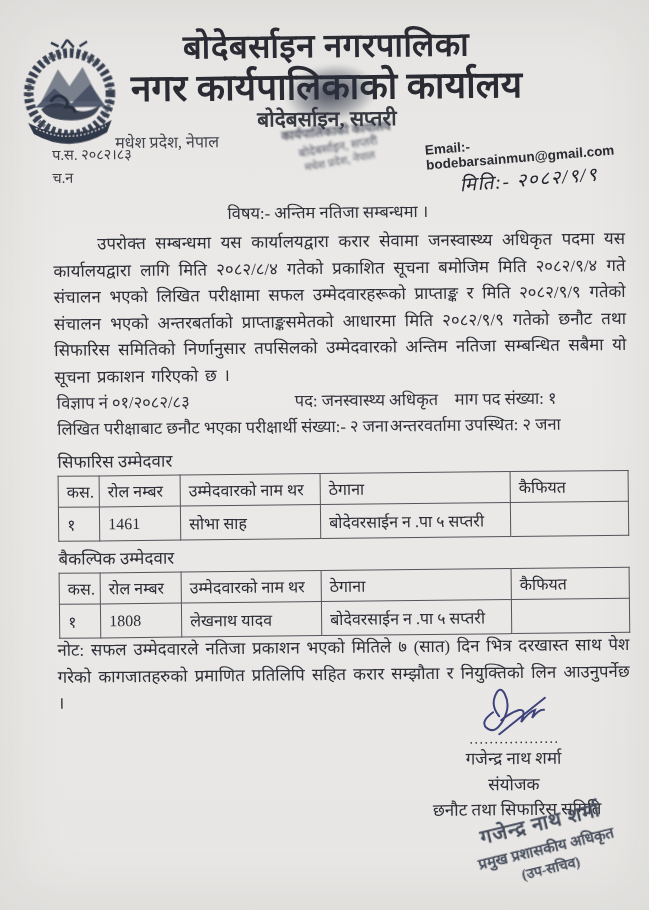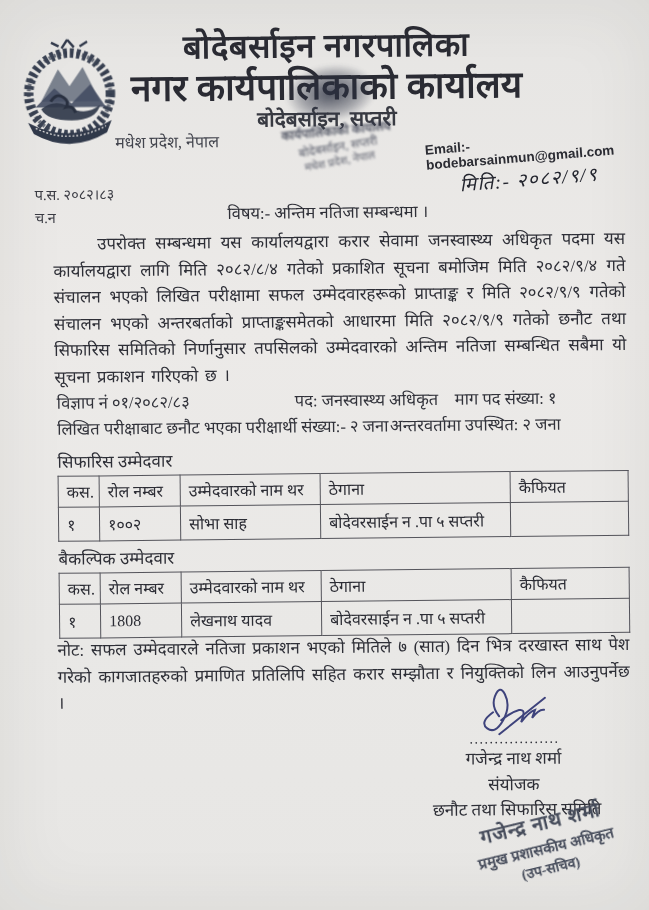--- a/index.html
+++ b/index.html
@@ -19,21 +19,21 @@
   .h-addr1{left:0; top:104px; width:660px; text-align:center; font-size:21px; font-weight:bold; color:#383a42;}
   .h-addr2{left:-160px; top:129px; width:660px; text-align:center; font-size:16px; color:#43454e;}
   .seal{left:235px; top:64px; width:210px; height:150px; text-align:center; transform:rotate(-7deg);
         color:rgba(48,53,70,0.78); filter:blur(1.1px); line-height:1.25;}
   .seal .blob{width:92px; height:58px; margin:0 auto 2px auto; border-radius:50%;
         background:radial-gradient(closest-side, rgba(42,47,64,.8), rgba(42,47,64,.35) 65%, rgba(42,47,64,0) 100%);
         filter:blur(1.5px);}
   .seal .s1{font-size:12.5px; font-weight:bold; transform:rotate(2deg);}
   .seal .s2{font-size:12px; transform:rotate(-2deg);}
   .seal .s3{font-size:11px; transform:rotate(-3deg);}
-  .refs{left:37px; top:141px; font-size:14.5px; line-height:23px; color:#3a3b43;margin-top:40px;}
+  .refs{left:55px; top:141px; font-size:14.5px; line-height:23px; color:#3a3b43;}
   .email{left:428px; top:136px; font-size:13.5px; font-weight:600; transform:rotate(-4deg);
          font-family:"Liberation Sans","DejaVu Sans",sans-serif; color:#2b2c33;}
   .date{left:462px; top:168px; font-size:19px; font-style:italic; letter-spacing:1.5px;
         transform:rotate(-4deg); color:#23252e;}
   
   .subject{left:0; top:200px; width:660px; text-align:center; font-size:16.5px; color:#2f3038;}
   .body-text{left:55px; top:229px; width:572px; font-size:16.8px; line-height:26.5px;
              text-align:justify; text-indent:44px; word-spacing:2.5px; color:#2e2f37;}
   .adv1{left:57px; top:388px; font-size:16.5px;}
   .adv2{left:295px; top:388px; font-size:16.5px;}
@@ -127,21 +127,21 @@
       <tbody>
           <tr>
         <th>कस.</th>
         <th>रोल नम्बर</th>
         <th>उम्मेदवारको नाम थर</th>
         <th>ठेगाना</th>
         <th>कैफियत</th>
       </tr>
       <tr class="datarow">
         <td>१</td>
-        <td>१००२</td>
+        <td>1461</td>
         <td>सोभा साह</td>
         <td>बोदेवरसाईन न .पा ५ सप्तरी</td>
         <td></td>
       </tr>
     </tbody>
       </table>
 
     <div class="abs tbl-title tt2">बैकल्पिक उम्मेदवार</div>
     <table class="ctable tb2">
       <colgroup>

